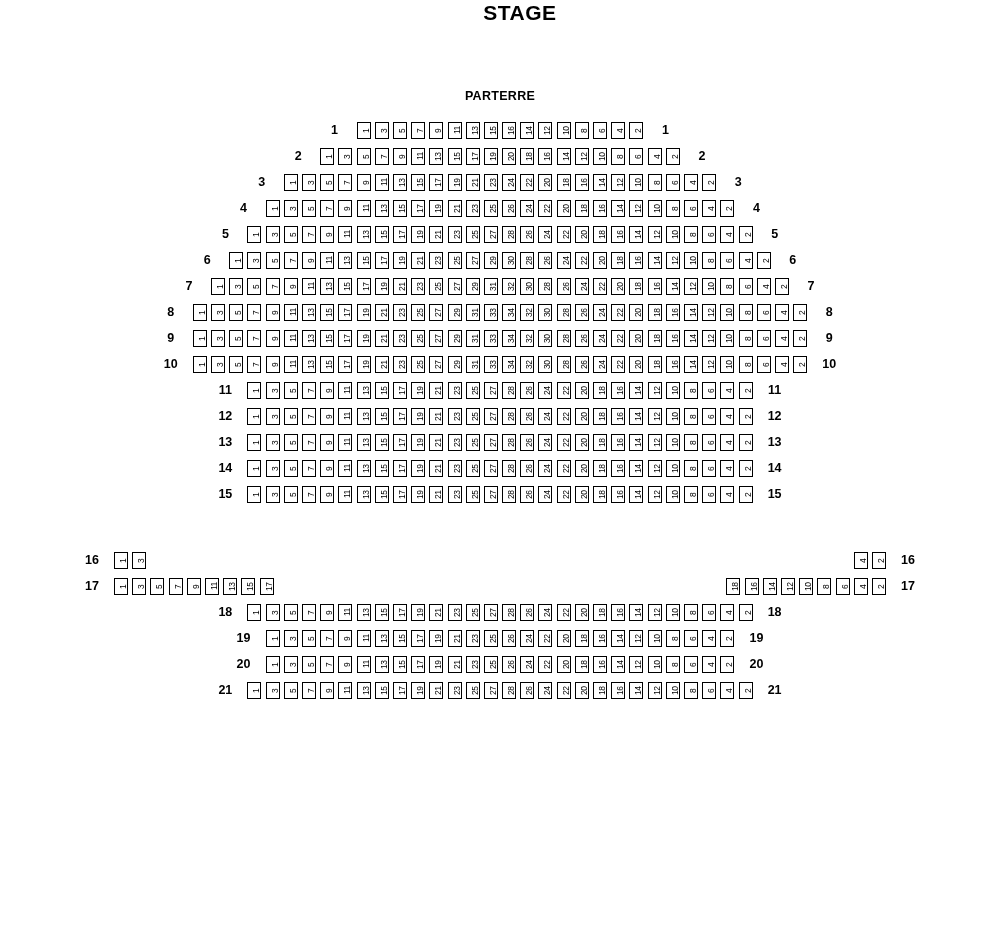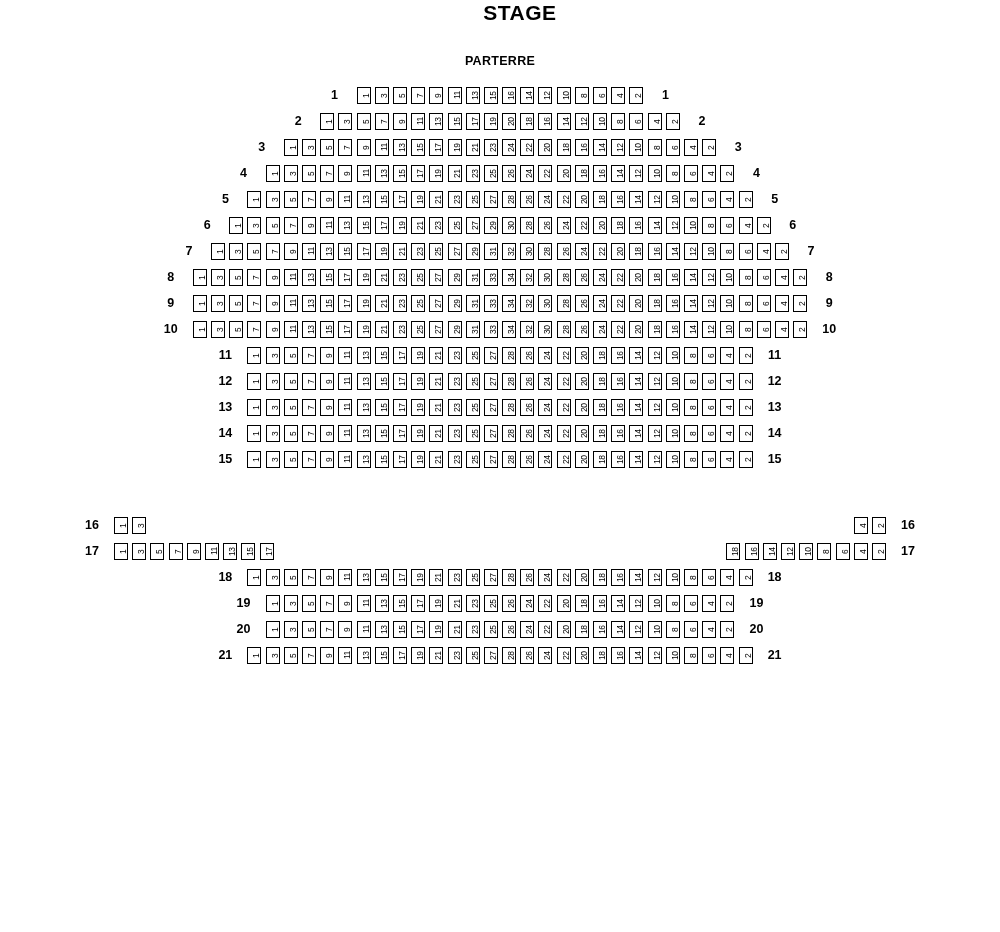--- a/index.html
+++ b/index.html
@@ -22,21 +22,21 @@
     letter-spacing: 0.5px;
     margin-top: 0px;
     padding-top: 1px;
     padding-left: 40px;
   }
   .section-title {
     text-align: center;
     font-size: 12.5px;
     font-weight: bold;
     letter-spacing: 0.3px;
-    margin-top: 29px;
+    margin-top: 64px;
   }
   .rows {
     margin-top: 14px;
   }
   .seat-row {
     display: flex;
     align-items: center;
     justify-content: center;
     height: 26px;
     position: relative;

